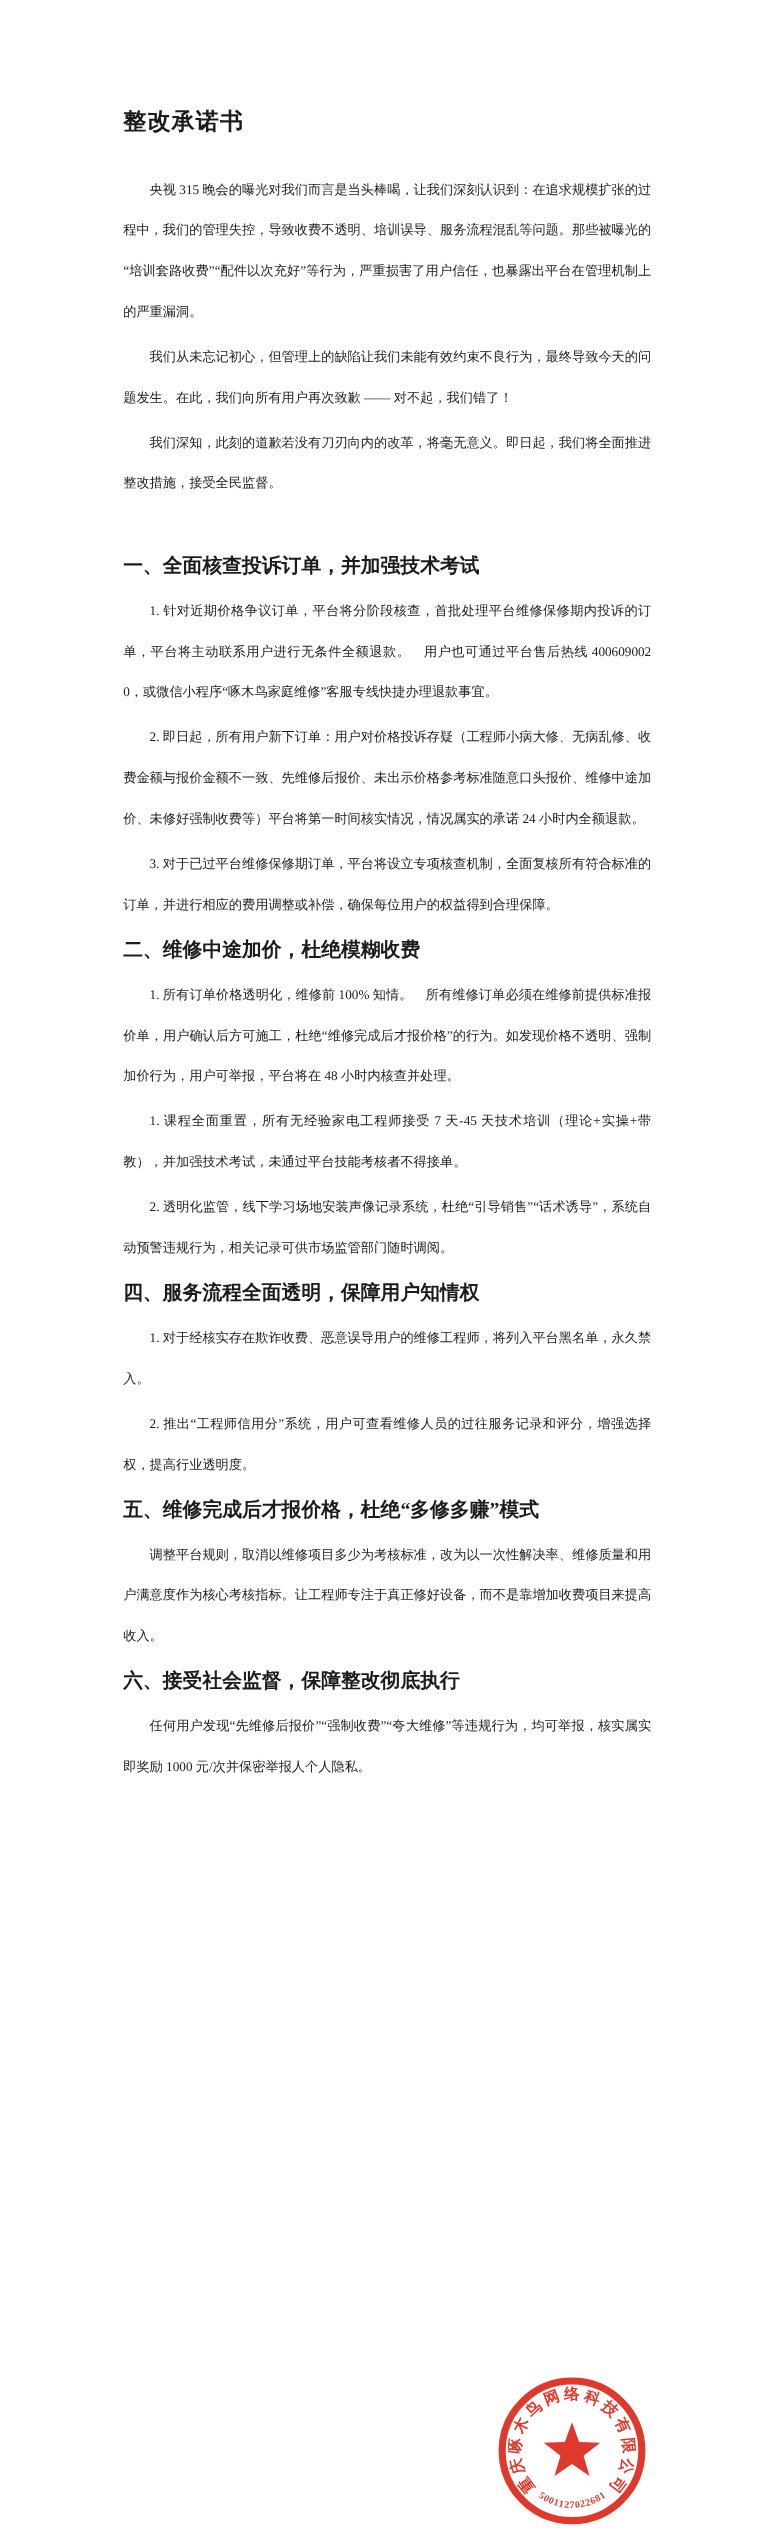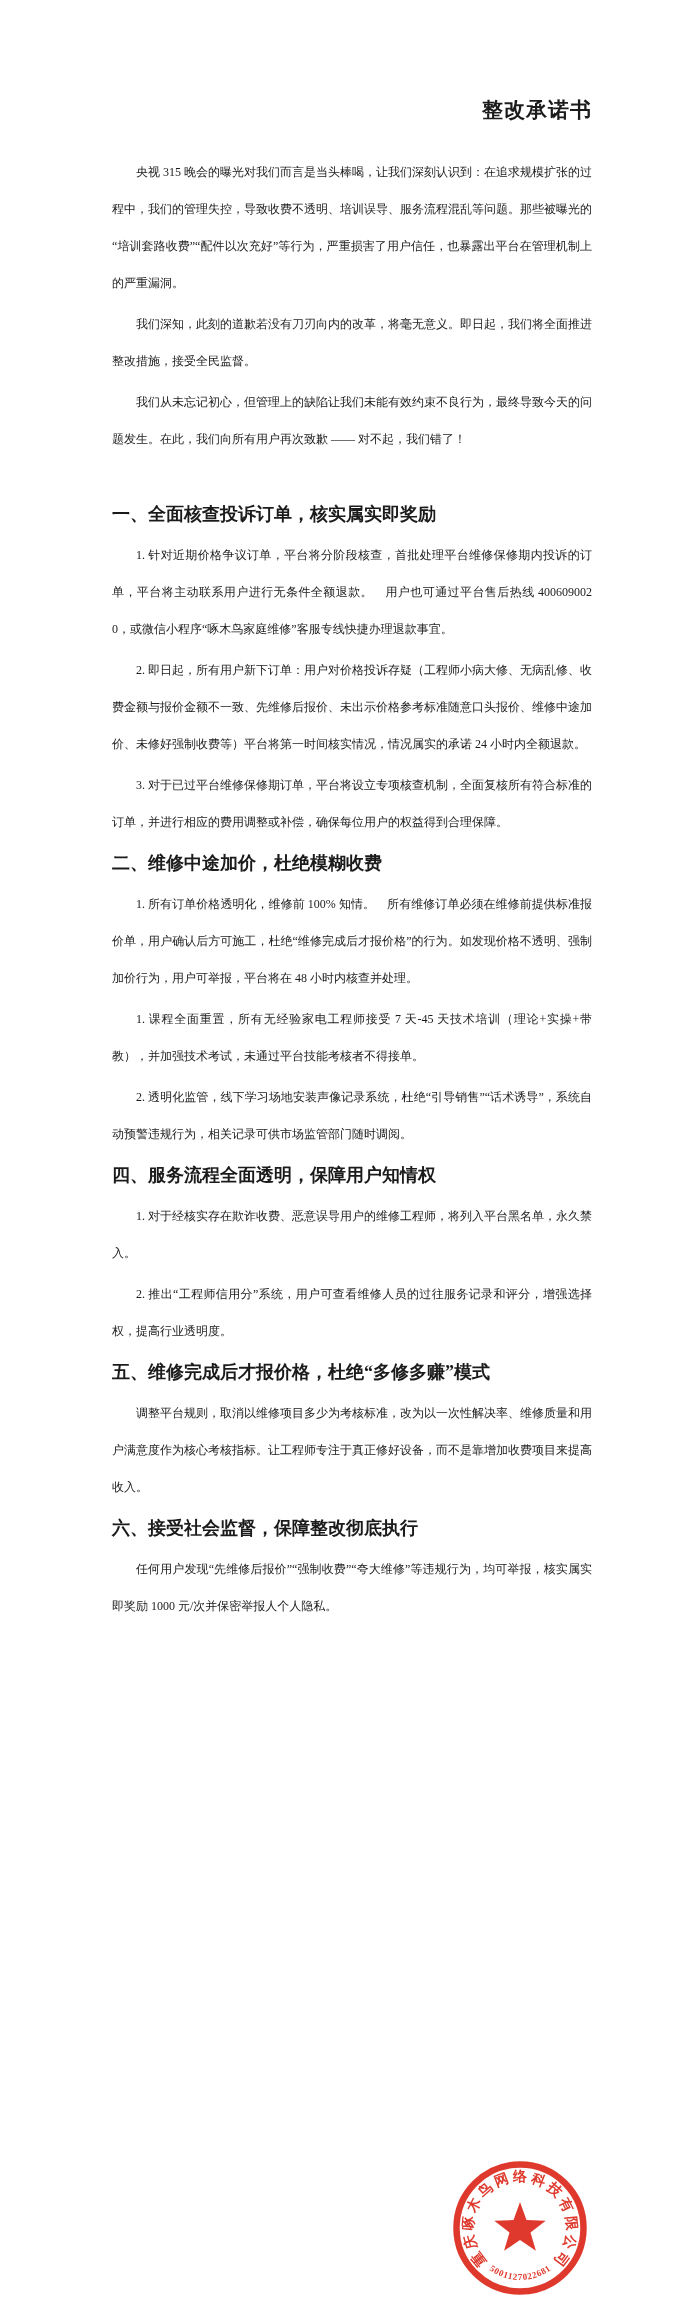--- a/index.html
+++ b/index.html
@@ -10,21 +10,21 @@
     overflow:hidden;
     font-family:"Liberation Serif","DejaVu Serif",serif;
     color:#1b1b1b;
   }
   .doc{
     padding:96px 98px 0 112px;
   }
   .title{
     font-size:21px;
     font-weight:bold;
-    text-align:right;
+    text-align:left;
     line-height:28px;
     margin:0 0 30px 0;
     letter-spacing:1px;
   }
   .para{
     font-size:12px;
     line-height:37px;
     margin:0 0 4px 0;
     text-align:justify;
     text-indent:2em;
@@ -58,24 +58,24 @@
   }
 </style>
 </head>
 <body>
 
 <div class="doc">
 
   <div class="title">整改承诺书</div>
 
   <p class="para">央视 315 晚会的曝光对我们而言是当头棒喝，让我们深刻认识到：在追求规模扩张的过程中，我们的管理失控，导致收费不透明、培训误导、服务流程混乱等问题。那些被曝光的“培训套路收费”“配件以次充好”等行为，严重损害了用户信任，也暴露出平台在管理机制上的严重漏洞。</p>
+  <p class="para">我们从未忘记初心，但管理上的缺陷让我们未能有效约束不良行为，最终导致今天的问题发生。在此，我们向所有用户再次致歉 —— 对不起，我们错了！</p>
   <p class="para">我们深知，此刻的道歉若没有刀刃向内的改革，将毫无意义。即日起，我们将全面推进整改措施，接受全民监督。</p>
-  <p class="para">我们从未忘记初心，但管理上的缺陷让我们未能有效约束不良行为，最终导致今天的问题发生。在此，我们向所有用户再次致歉 —— 对不起，我们错了！</p>
 
-  <div class="heading first">一、全面核查投诉订单，核实属实即奖励</div>
+  <div class="heading first">一、全面核查投诉订单，并加强技术考试</div>
   <p class="para">1. 针对近期价格争议订单，平台将分阶段核查，首批处理平台维修保修期内投诉的订单，平台将主动联系用户进行无条件全额退款。　用户也可通过平台售后热线 4006090020，或微信小程序“啄木鸟家庭维修”客服专线快捷办理退款事宜。</p>
   <p class="para">2. 即日起，所有用户新下订单：用户对价格投诉存疑（工程师小病大修、无病乱修、收费金额与报价金额不一致、先维修后报价、未出示价格参考标准随意口头报价、维修中途加价、未修好强制收费等）平台将第一时间核实情况，情况属实的承诺 24 小时内全额退款。</p>
   <p class="para">3. 对于已过平台维修保修期订单，平台将设立专项核查机制，全面复核所有符合标准的订单，并进行相应的费用调整或补偿，确保每位用户的权益得到合理保障。</p>
 
   <div class="heading">二、维修中途加价，杜绝模糊收费</div>
   <p class="para">1. 所有订单价格透明化，维修前 100% 知情。　所有维修订单必须在维修前提供标准报价单，用户确认后方可施工，杜绝“维修完成后才报价格”的行为。如发现价格不透明、强制加价行为，用户可举报，平台将在 48 小时内核查并处理。</p>
 
   <p class="para">1. 课程全面重置，所有无经验家电工程师接受 7 天-45 天技术培训（理论+实操+带教），并加强技术考试，未通过平台技能考核者不得接单。</p>
   <p class="para">2. 透明化监管，线下学习场地安装声像记录系统，杜绝“引导销售”“话术诱导”，系统自动预警违规行为，相关记录可供市场监管部门随时调阅。</p>
 

